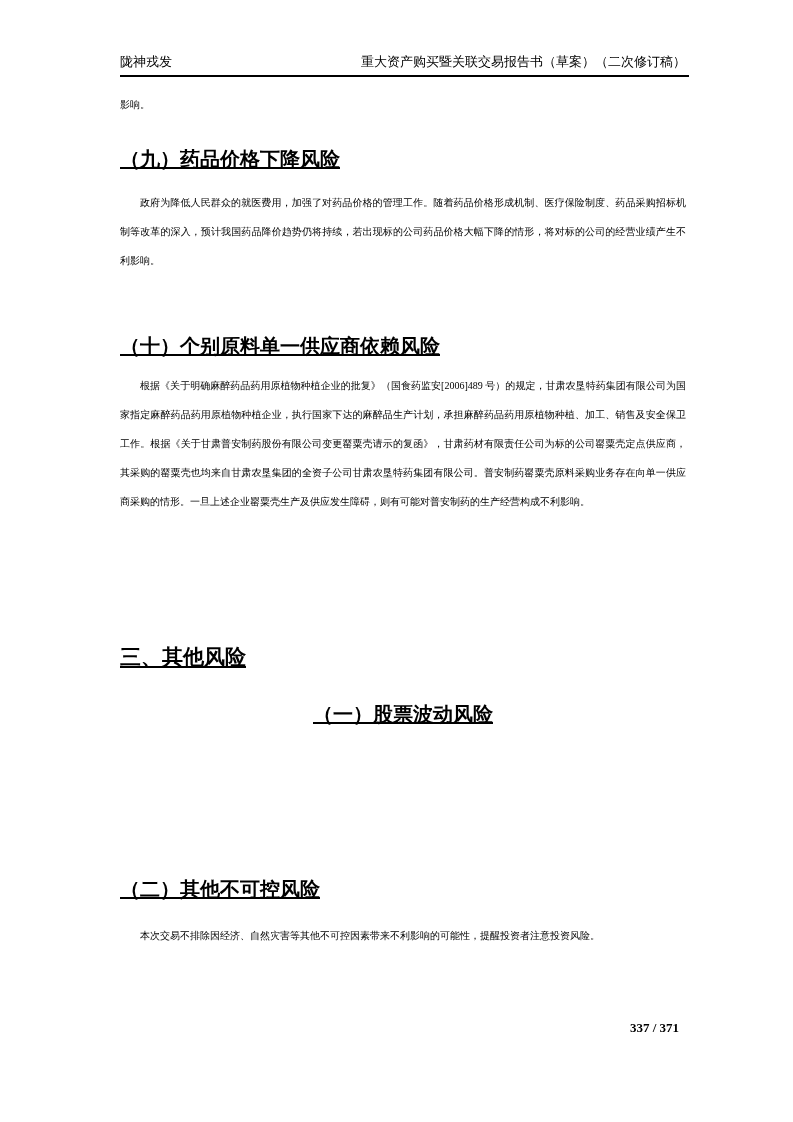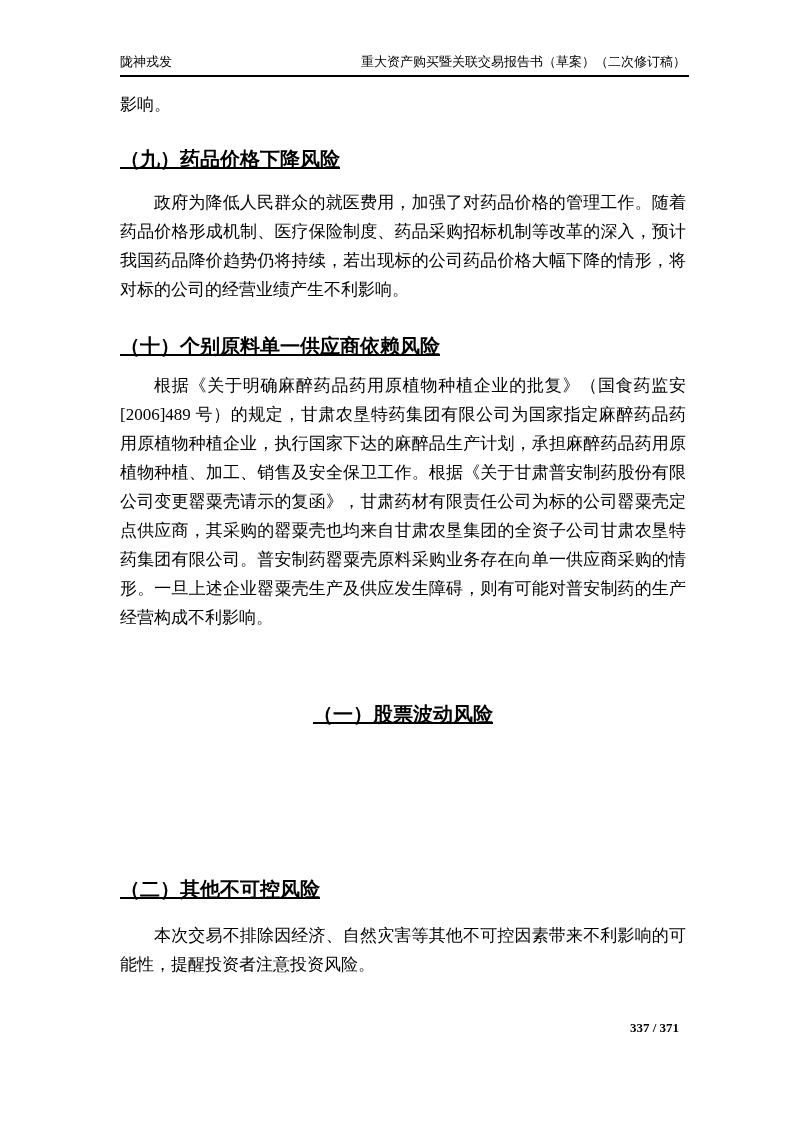--- a/index.html
+++ b/index.html
@@ -42,21 +42,21 @@
     top: 75px;
     height: 0;
     border-top: 2px solid #000000;
   }
   
   .para {
     position: absolute;
     left: 120px;
     width: 566px;
     margin: 0;
-    font-size: 17px;
+    font-size: 10px;
     line-height: 29px;
     text-align: justify;
     text-indent: 2em;
     font-family: "Liberation Serif", "DejaVu Serif", serif;
   }
   .para.no-indent {
     text-indent: 0;
     text-align: left;
   }
   .carryover   { top: 90px; }
@@ -103,20 +103,21 @@
   <div class="hdr-rule"></div>
 
   <p class="para no-indent carryover">影响。</p>
 
   <h2 class="heading h-9">（九）药品价格下降风险</h2>
   <p class="para para-9">政府为降低人民群众的就医费用，加强了对药品价格的管理工作。随着药品价格形成机制、医疗保险制度、药品采购招标机制等改革的深入，预计我国药品降价趋势仍将持续，若出现标的公司药品价格大幅下降的情形，将对标的公司的经营业绩产生不利影响。</p>
 
   <h2 class="heading h-10">（十）个别原料单一供应商依赖风险</h2>
   <p class="para para-10">根据《关于明确麻醉药品药用原植物种植企业的批复》（国食药监安[2006]489 号）的规定，甘肃农垦特药集团有限公司为国家指定麻醉药品药用原植物种植企业，执行国家下达的麻醉品生产计划，承担麻醉药品药用原植物种植、加工、销售及安全保卫工作。根据《关于甘肃普安制药股份有限公司变更罂粟壳请示的复函》，甘肃药材有限责任公司为标的公司罂粟壳定点供应商，其采购的罂粟壳也均来自甘肃农垦集团的全资子公司甘肃农垦特药集团有限公司。普安制药罂粟壳原料采购业务存在向单一供应商采购的情形。一旦上述企业罂粟壳生产及供应发生障碍，则有可能对普安制药的生产经营构成不利影响。</p>
 
+  <h1 class="heading h-ch3">三、其他风险</h1>
 
   <h2 class="heading h-3-1">（一）股票波动风险</h2>
 
   <h2 class="heading h-3-2">（二）其他不可控风险</h2>
   <p class="para para-3-2">本次交易不排除因经济、自然灾害等其他不可控因素带来不利影响的可能性，提醒投资者注意投资风险。</p>
 
   <div class="page-number">337 / 371</div>
 
 </div>
 

